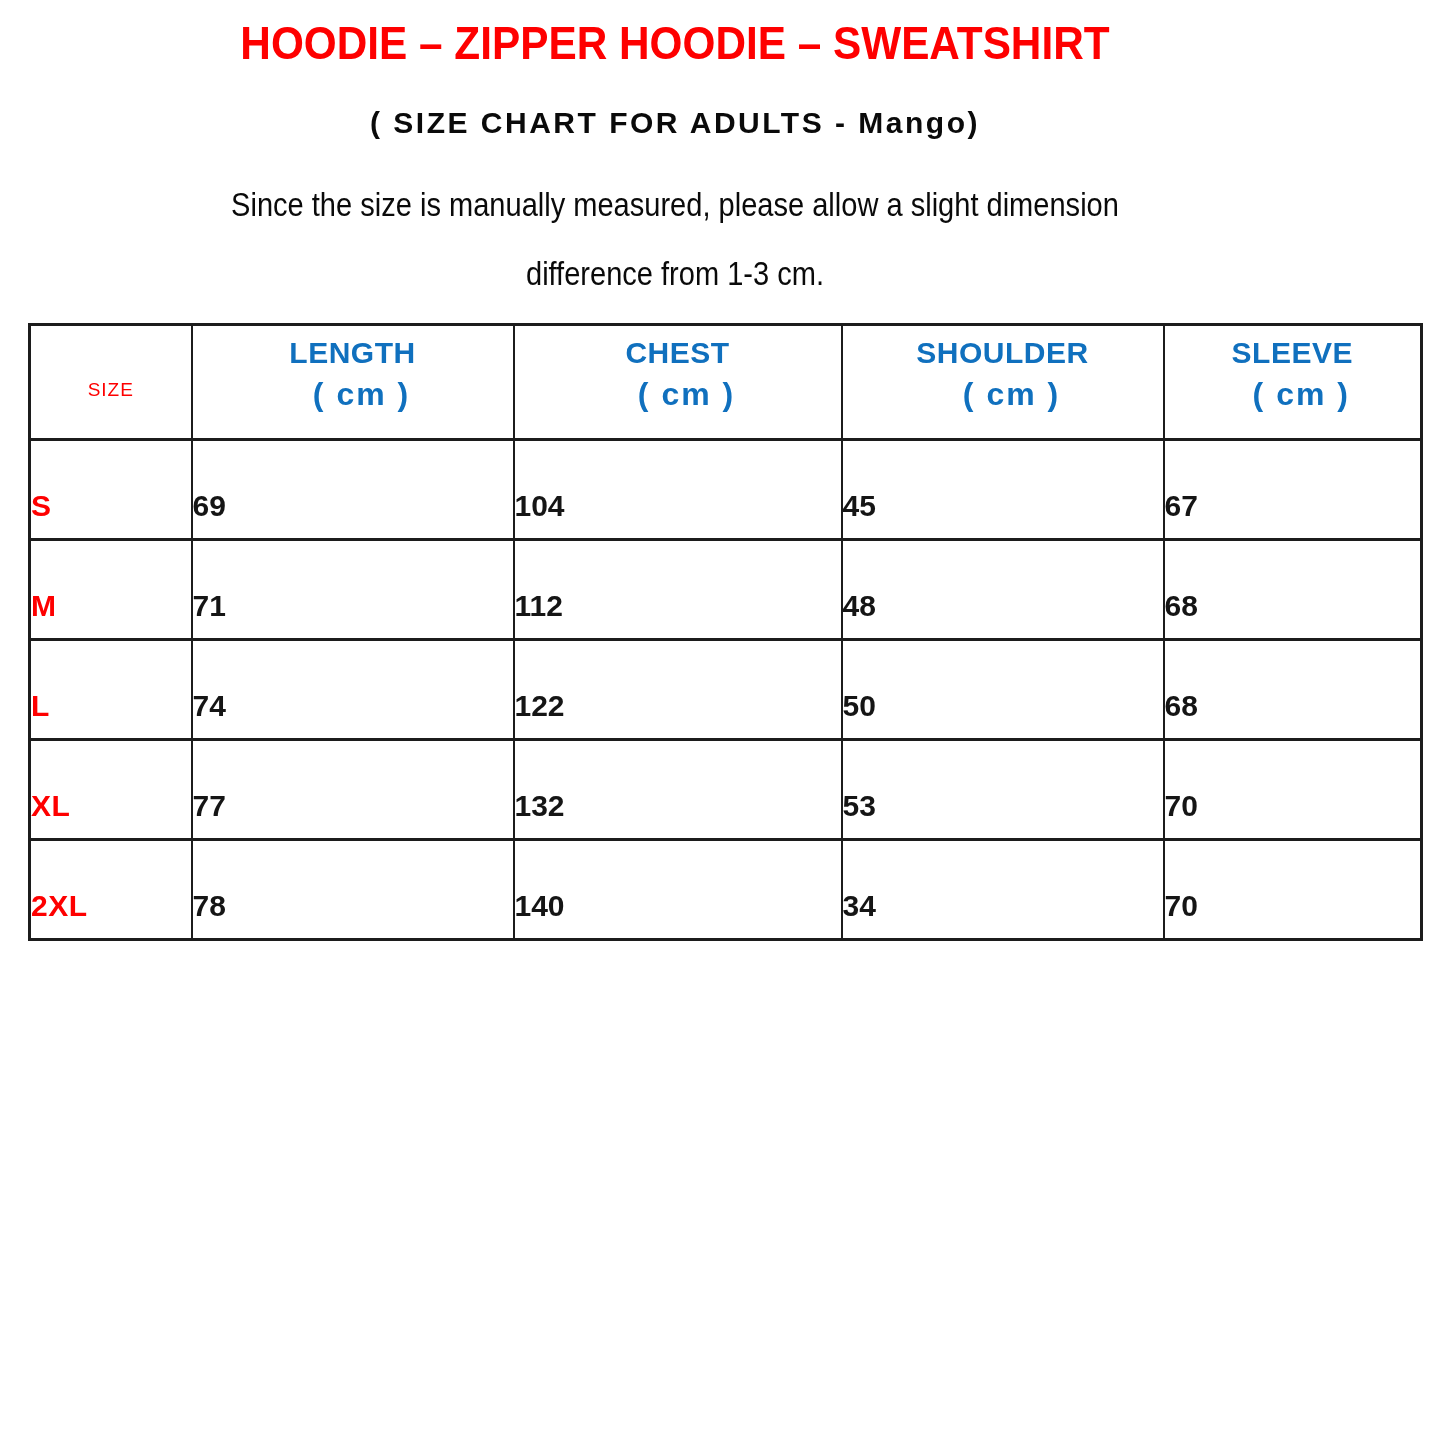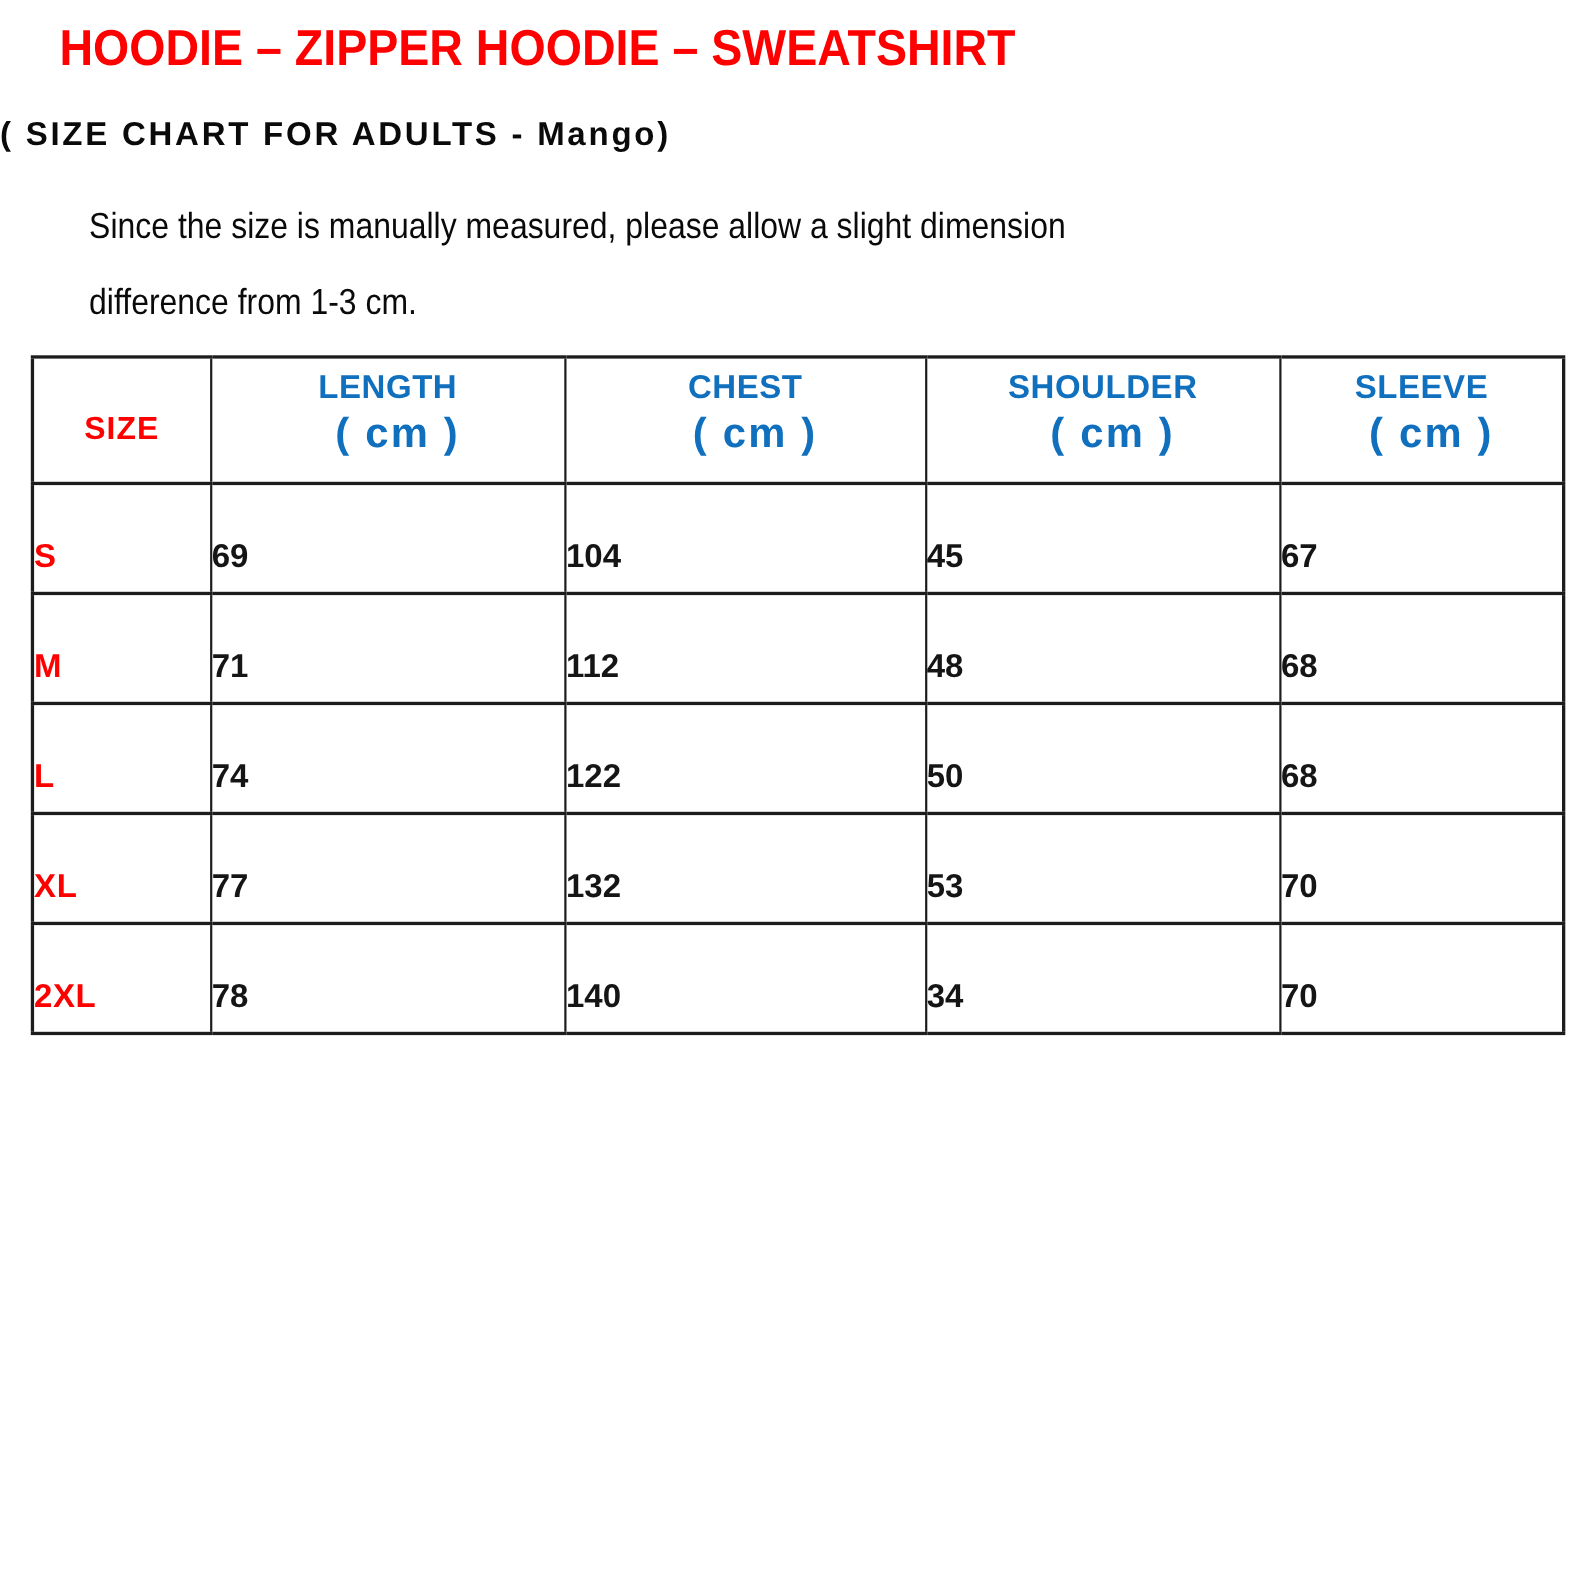--- a/index.html
+++ b/index.html
@@ -17,21 +17,21 @@
   body {
     width: 1445px;
     height: 1442px;
     overflow: hidden;
     font-family: "Liberation Sans", sans-serif;
     color: var(--text-black);
   }
   .header {
     width: 1350px;
     padding-top: 21px;
-    text-align: left;
+    text-align: center;
   }
   .title {
     margin: 0;
     font-size: 46px;
     line-height: 44px;
     font-weight: bold;
     color: var(--title-red);
     transform: scaleX(0.92);
     transform-origin: 50% 50%;
     white-space: nowrap;
@@ -75,39 +75,39 @@
     border-style: solid;
     border-color: var(--border-black);
     border-width: 3px 2px; 
     padding: 0;
   }
   thead tr { height: 115px; }
   tbody tr { height: 100px; }
 
   th.size-head {
     color: var(--title-red);
-    font-size: 29px;
-    font-weight: bold;
+    font-size: 19px;
+    font-weight: normal;
     letter-spacing: 1px;
     vertical-align: middle;
     padding-top: 16px;
   }
   th.measure-head {
     color: var(--header-blue);
     font-weight: bold;
     vertical-align: top;
     padding-top: 10px;
   }
   .head-label {
     font-size: 30px;
     line-height: 33px;
     letter-spacing: 0.5px;
   }
   .head-unit {
-    font-size: 38px;
+    font-size: 32px;
     line-height: 33px;
     margin-top: 9px;
     letter-spacing: 2px;
     margin-left: 18px;
   }
   tbody td {
     font-size: 30px;
     font-weight: bold;
     color: var(--text-black);
     vertical-align: bottom;

